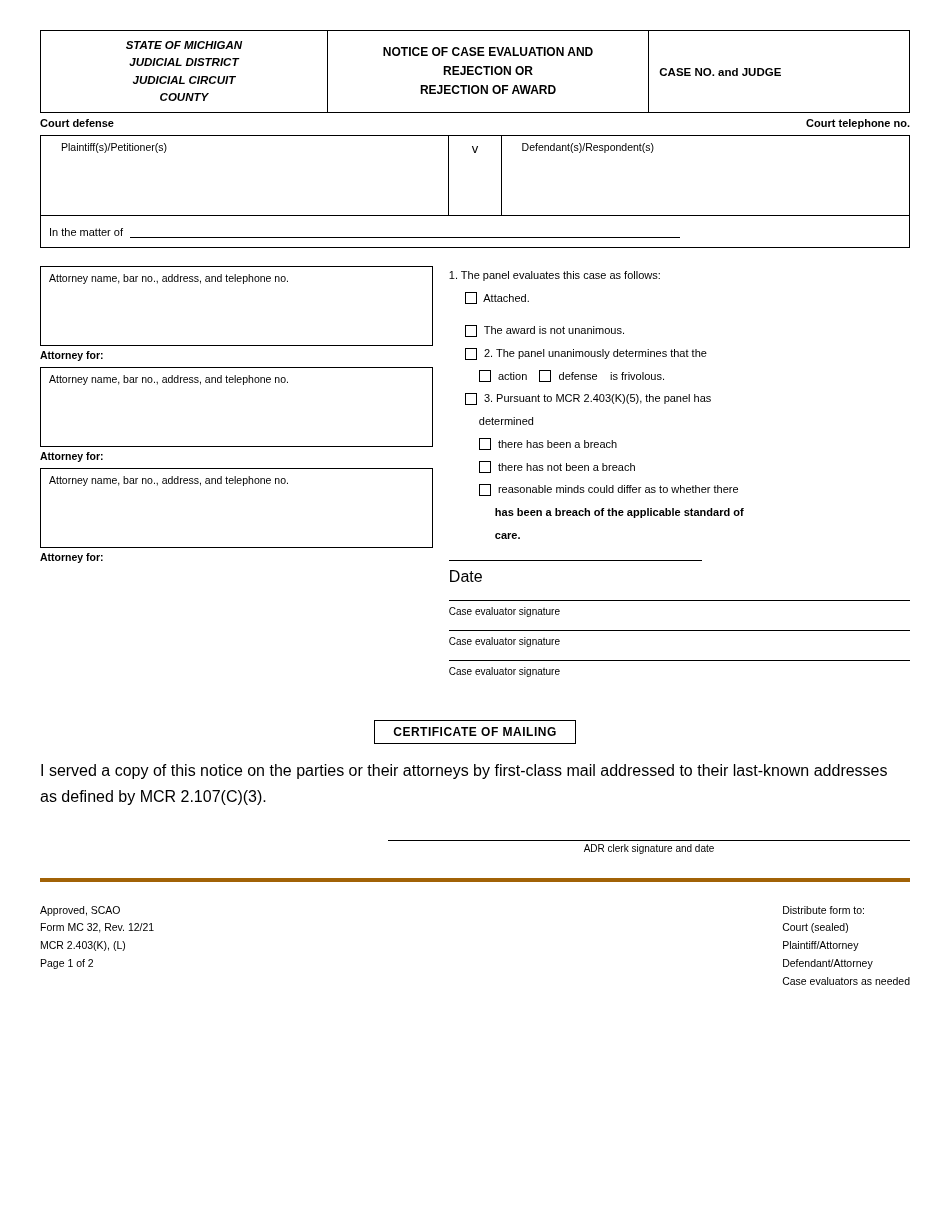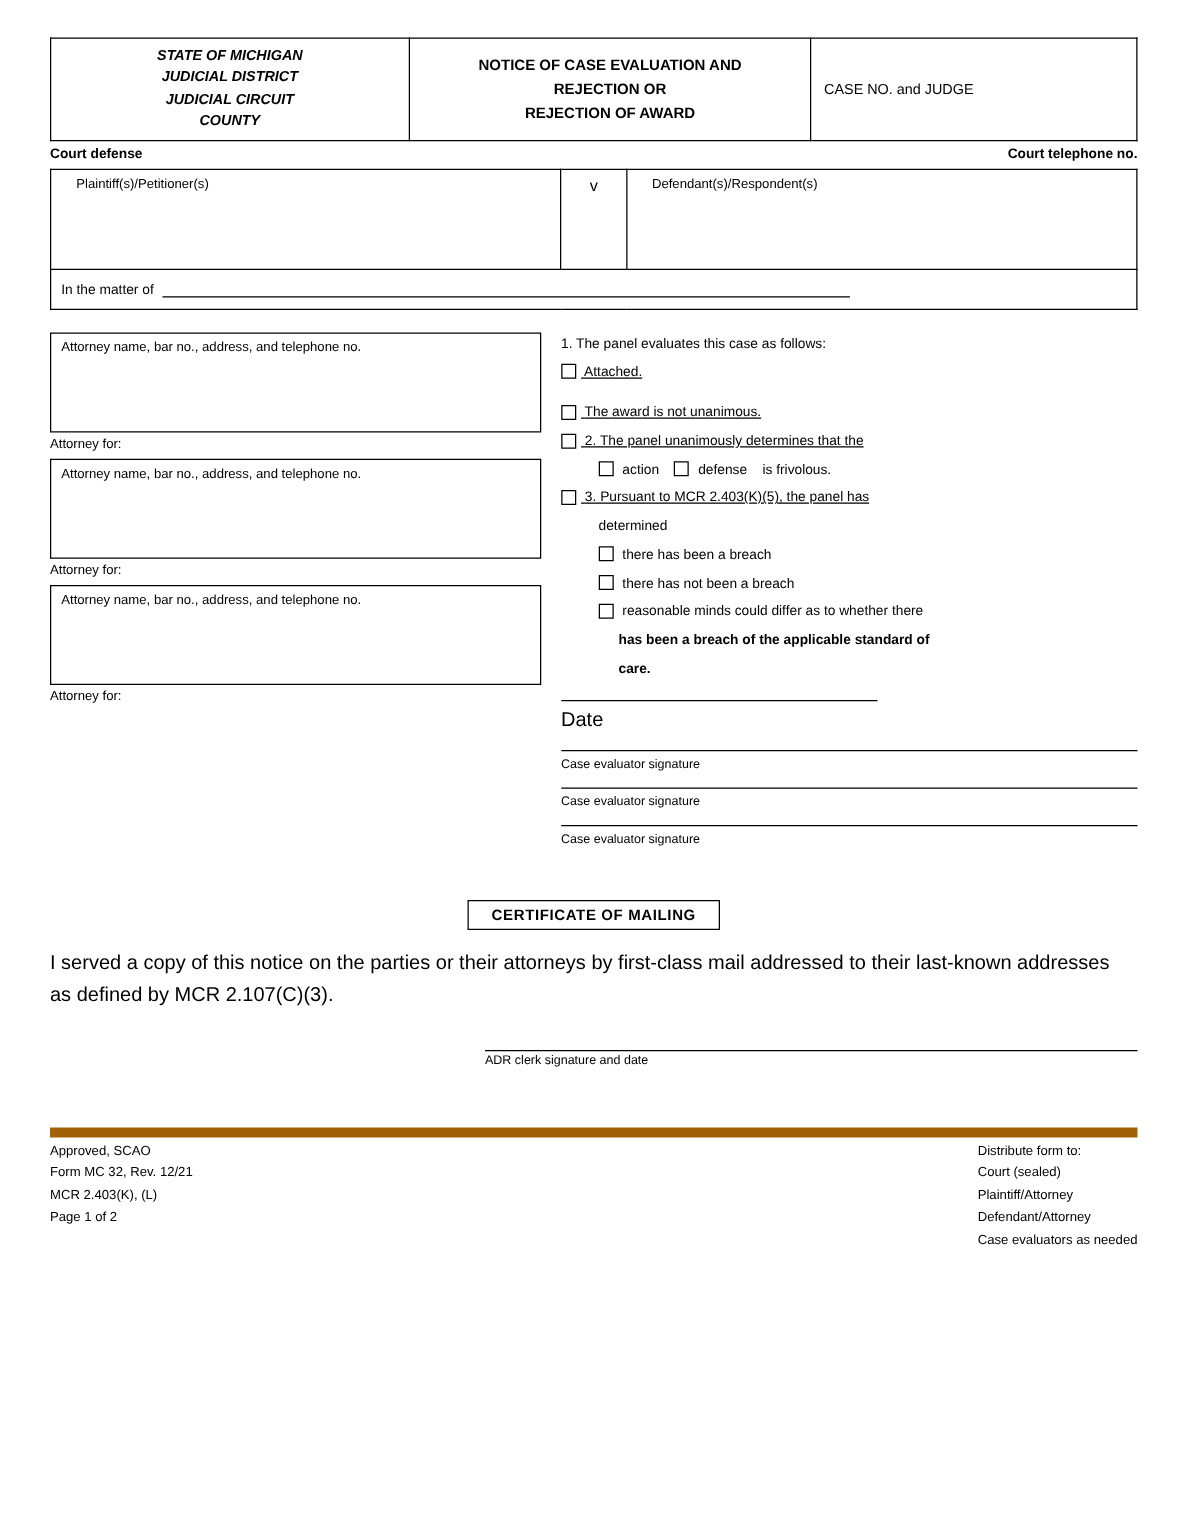--- a/index.html
+++ b/index.html
@@ -41,21 +41,21 @@
     }
     .header-cell-middle {
       width: 37%;
       text-align: center;
       font-weight: bold;
       font-size: 12px;
       line-height: 1.6;
     }
     .header-cell-right {
       width: 30%;
-      font-weight: normal;
+      font-weight: bold;
       font-size: 11.5px;
       vertical-align: top;
       padding: 6px 10px;
     }
 
     
     .court-address-row {
       display: flex;
       justify-content: space-between;
       margin-bottom: 6px;
@@ -123,41 +123,42 @@
     .attorney-box {
       border: 1.5px solid #000;
       padding: 5px 8px;
       font-size: 10.5px;
       height: 80px;
       vertical-align: top;
     }
     .attorney-for {
       font-size: 10.5px;
       padding: 3px 0 6px 0;
+      font-weight: bold;
     }
 
     
     .panel-section {
       font-size: 11px;
       line-height: 1.7;
     }
     .panel-section .item {
       margin-bottom: 4px;
     }
     .checkbox {
       display: inline-block;
       width: 12px;
       height: 12px;
       border: 1.5px solid #000;
       vertical-align: middle;
       margin-right: 4px;
       margin-bottom: 1px;
     }
     .panel-section .indent {
-      text-decoration: underline;
+      margin-left: 16px;
     }
     .panel-section .indent2 {
       margin-left: 30px;
     }
     .panel-section .indent3 {
       margin-left: 46px;
       font-weight: bold;
     }
 
     
@@ -206,30 +207,30 @@
       margin-top: 30px;
     }
     .adr-sig-line {
       border-bottom: 1px solid #000;
       width: 60%;
       margin-left: auto;
       margin-bottom: 2px;
     }
     .adr-sig-label {
       font-size: 10px;
-      text-align: left;
+      text-align: center;
       width: 60%;
       margin-left: auto;
     }
 
     
     .footer {
-      margin-top: 48px;
-      border-top: 8px solid #a16207;
-      padding-top: 3px;
+      margin-top: 24px;
+      border-top: 4px solid #a16207;
+      padding-top: 20px;
       display: flex;
       justify-content: space-between;
     }
     .footer-left, .footer-right {
       font-size: 10.5px;
       line-height: 1.7;
     }
   </style>
 </head>
 <body>

